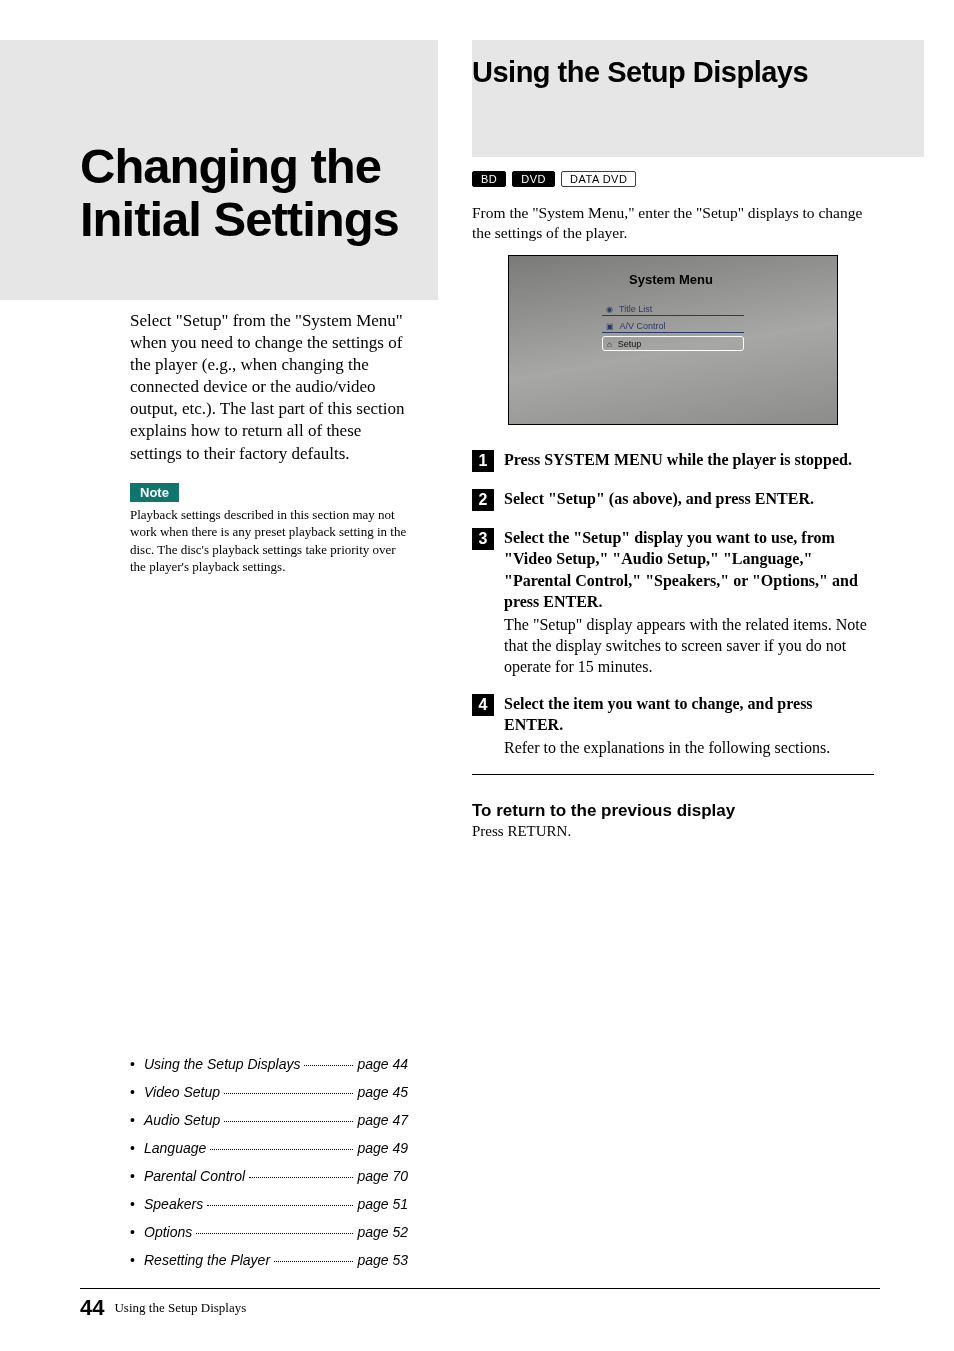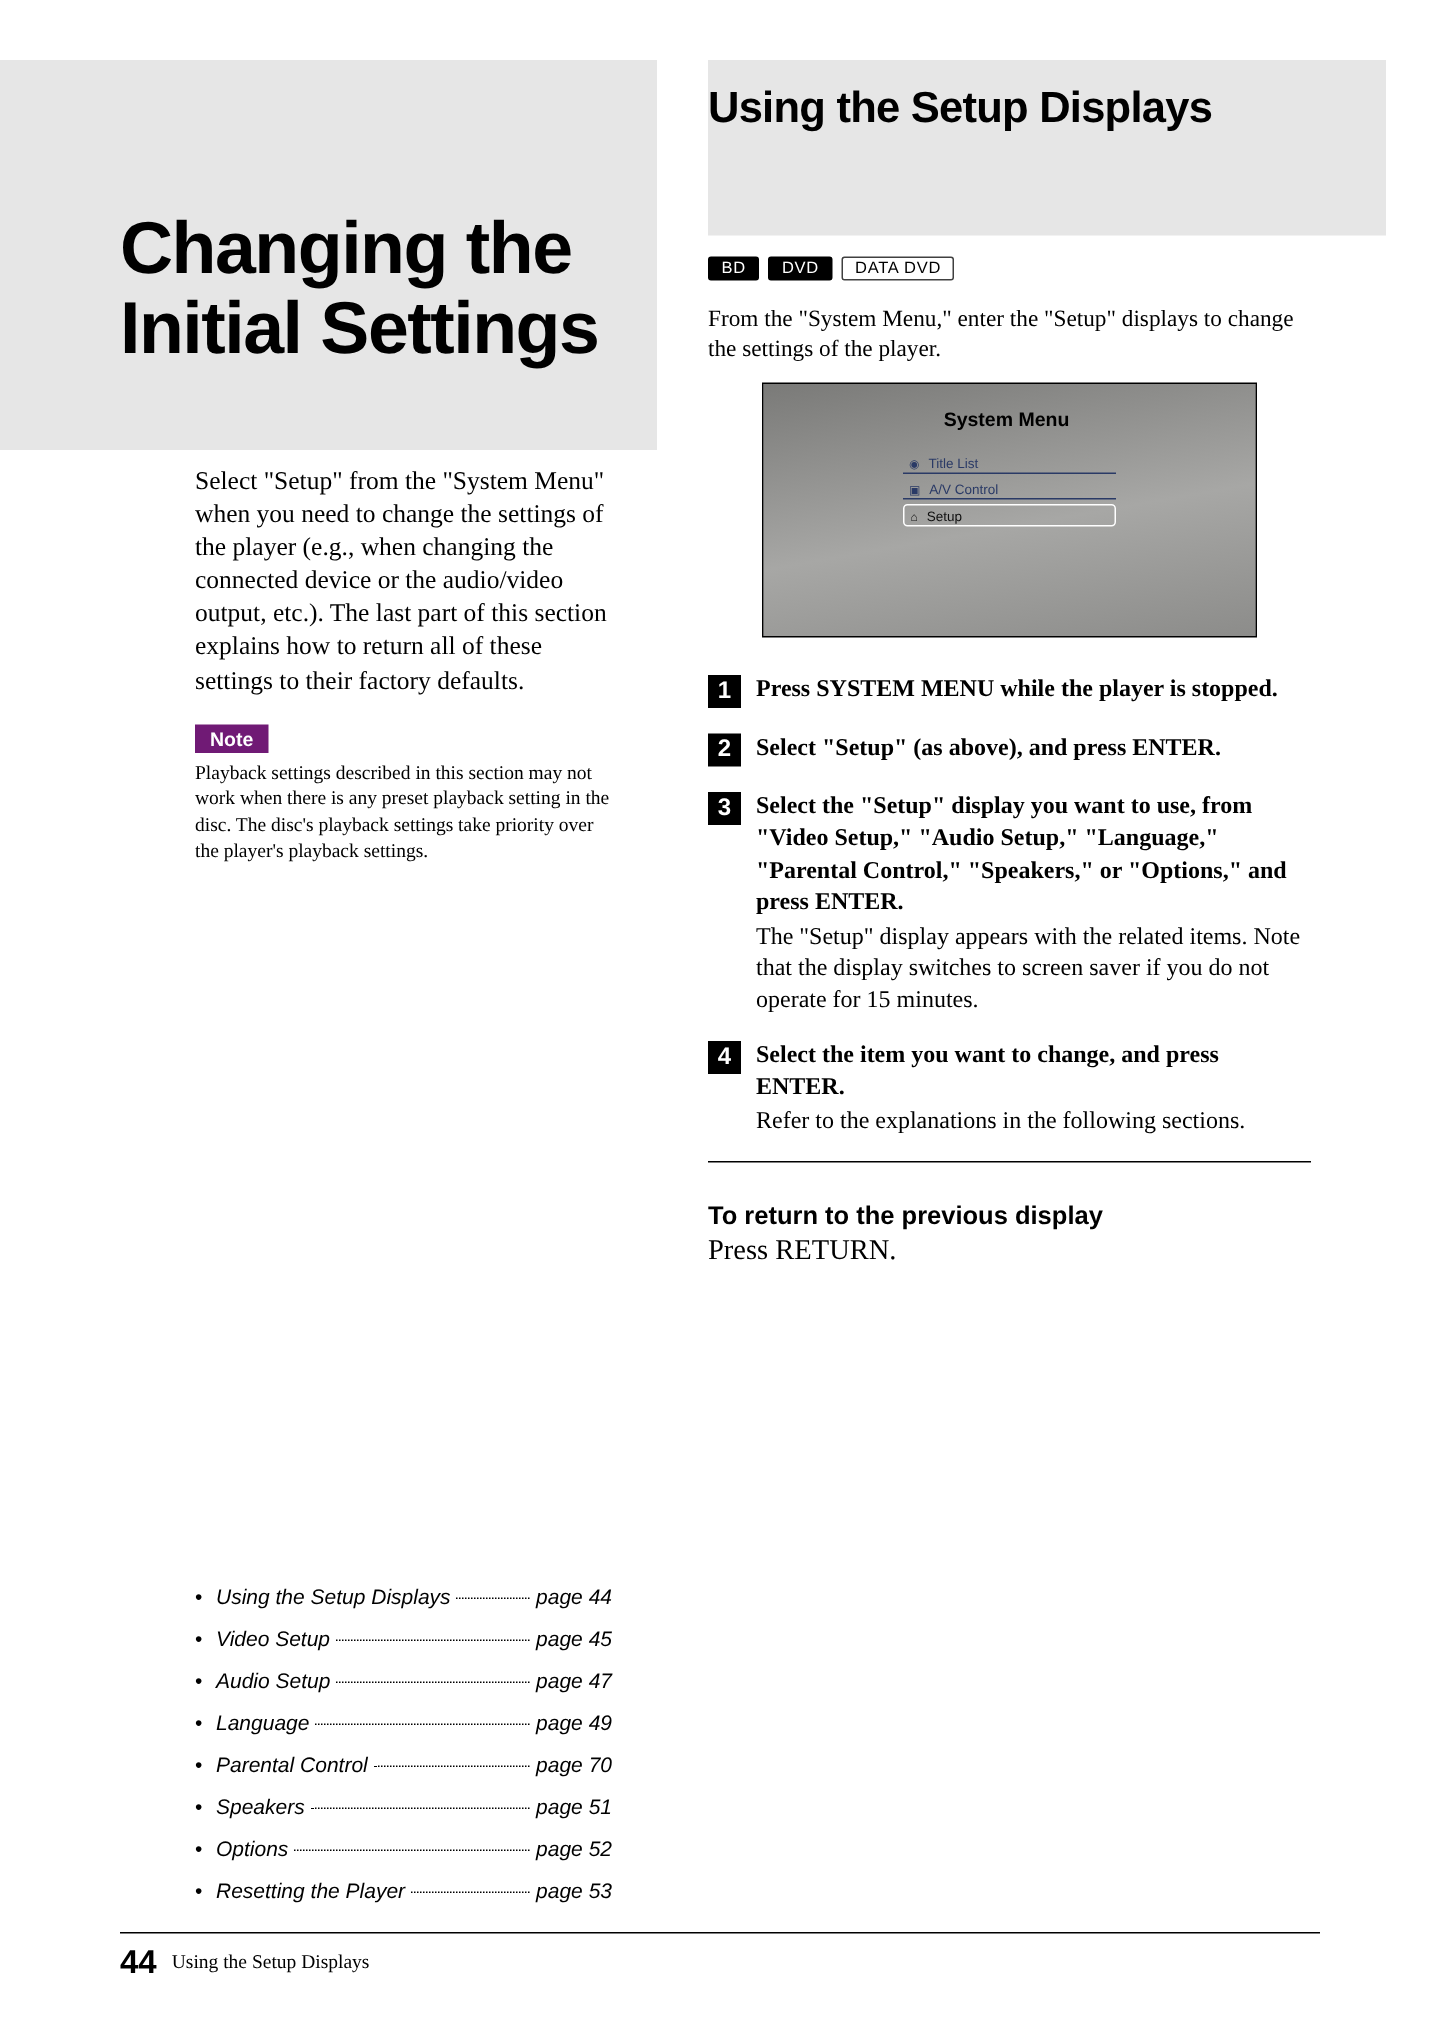--- a/index.html
+++ b/index.html
@@ -36,21 +36,21 @@
   }
   .left-body {
     padding: 10px 30px 0 50px;
   }
   .intro-text {
     font-size: 17px;
     line-height: 1.3;
   }
   .note-label {
     display: inline-block;
-    background: #701a75;
+    background: #0f766e;
     color: #fff;
     font-family: Arial, sans-serif;
     font-weight: bold;
     font-size: 13px;
     padding: 2px 10px;
     margin-top: 18px;
   }
   .note-text {
     font-size: 13px;
     line-height: 1.35;
@@ -185,21 +185,21 @@
     border-top: 1px solid #000;
     margin-top: 6px;
   }
   .return-heading {
     font-family: Arial, sans-serif;
     font-weight: bold;
     font-size: 17px;
     margin-top: 26px;
   }
   .return-text {
-    font-size: 19px;
+    font-size: 15px;
     margin-top: 2px;
   }
   .footer {
     position: absolute;
     left: 80px;
     bottom: 30px;
     width: 800px;
     border-top: 1px solid #000;
     padding-top: 6px;
     display: flex;

